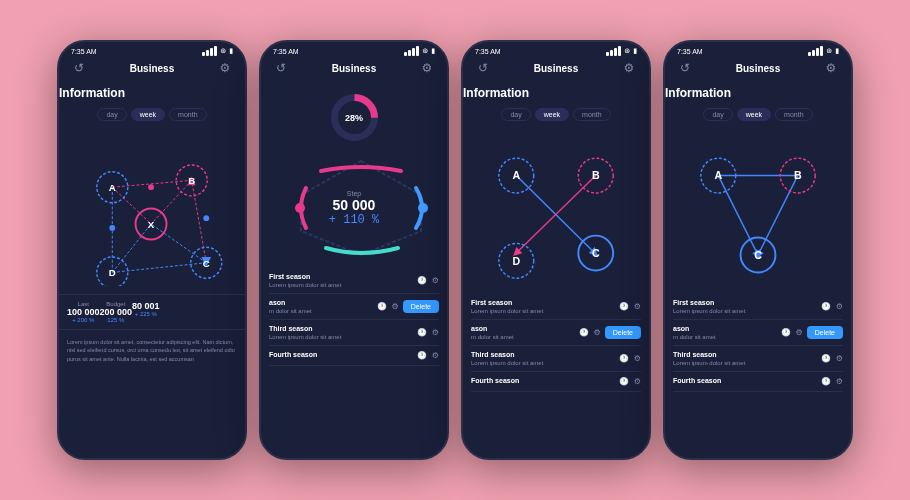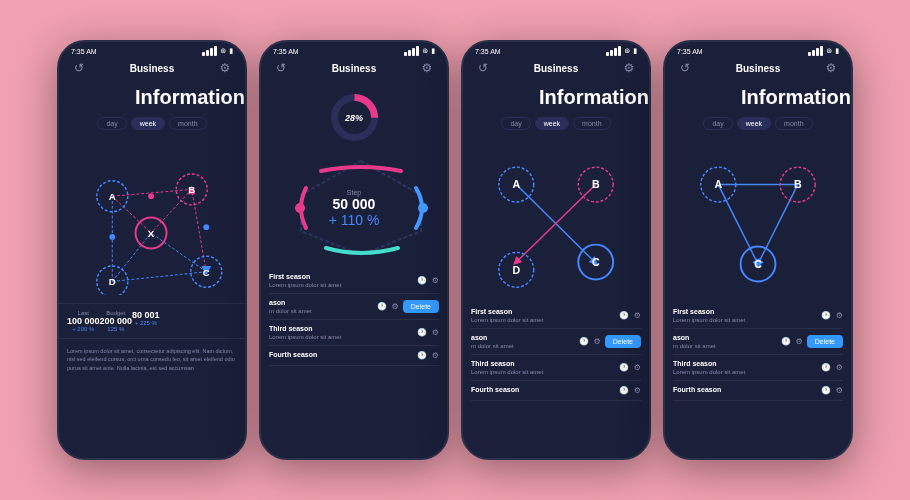--- a/index.html
+++ b/index.html
@@ -61,22 +61,22 @@
       display: flex;
       align-items: center;
       justify-content: center;
     }
     .header-title {
       font-size: 10px;
       color: #fff;
       font-weight: 600;
     }
     .page-title {
-      text-align: right;
-      font-size: 20px;
+      text-align: left;
+      font-size: 12px;
       font-weight: 700;
       color: #fff;
       margin: 4px 0 8px;
     }
     .tabs-row {
       display: flex;
       justify-content: center;
       gap: 4px;
       margin-bottom: 10px;
     }
@@ -178,21 +178,20 @@
     .donut-row {
       display: flex;
       justify-content: center;
       gap: 20px;
       margin: 8px 0;
     }
     .donut-container {
       position: relative;
       width: 55px;
       height: 55px;
-      font-style: italic;
     }
     .donut-label {
       position: absolute;
       top: 50%;
       left: 50%;
       transform: translate(-50%, -50%);
       font-size: 9px;
       font-weight: 700;
       color: #fff;
     }
@@ -213,22 +212,23 @@
     .hex-step {
       font-size: 7px;
       color: #8888aa;
     }
     .hex-value {
       font-size: 14px;
       font-weight: 700;
       color: #fff;
     }
     .hex-change {
-      font-size: 14px;
+      font-size: 12px;
       color: #4488ff;
+      font-family: Liberation Mono, monospace;
     }
     .lorem-text {
       font-size: 5.5px;
       color: #8888aa;
       padding: 0 8px;
       line-height: 1.5;
       margin-bottom: 4px;
     }
   </style>
 </head>

